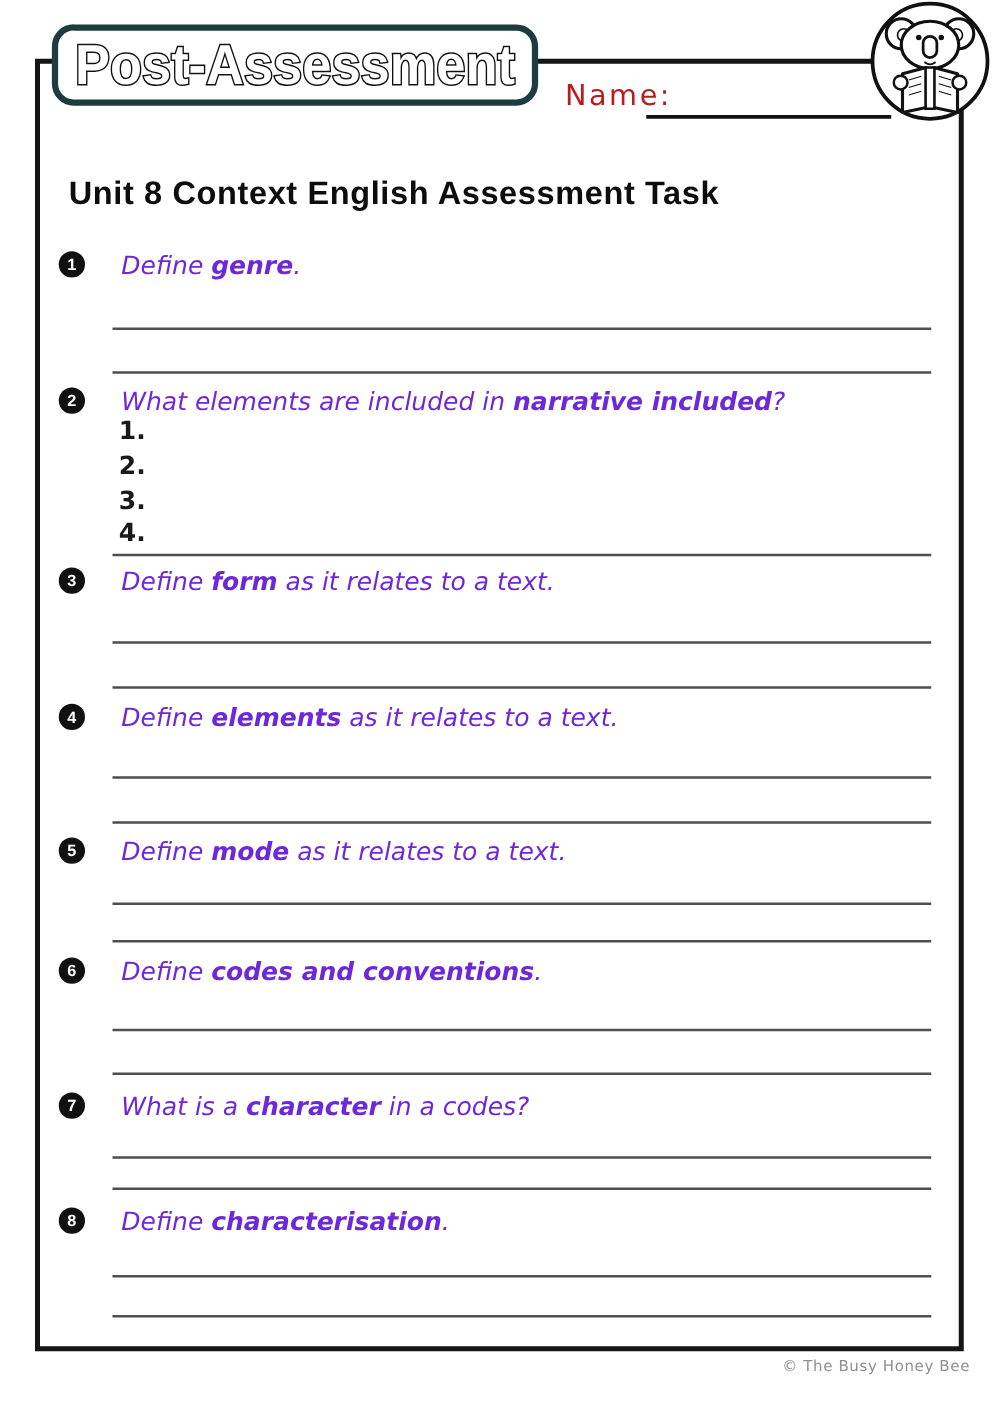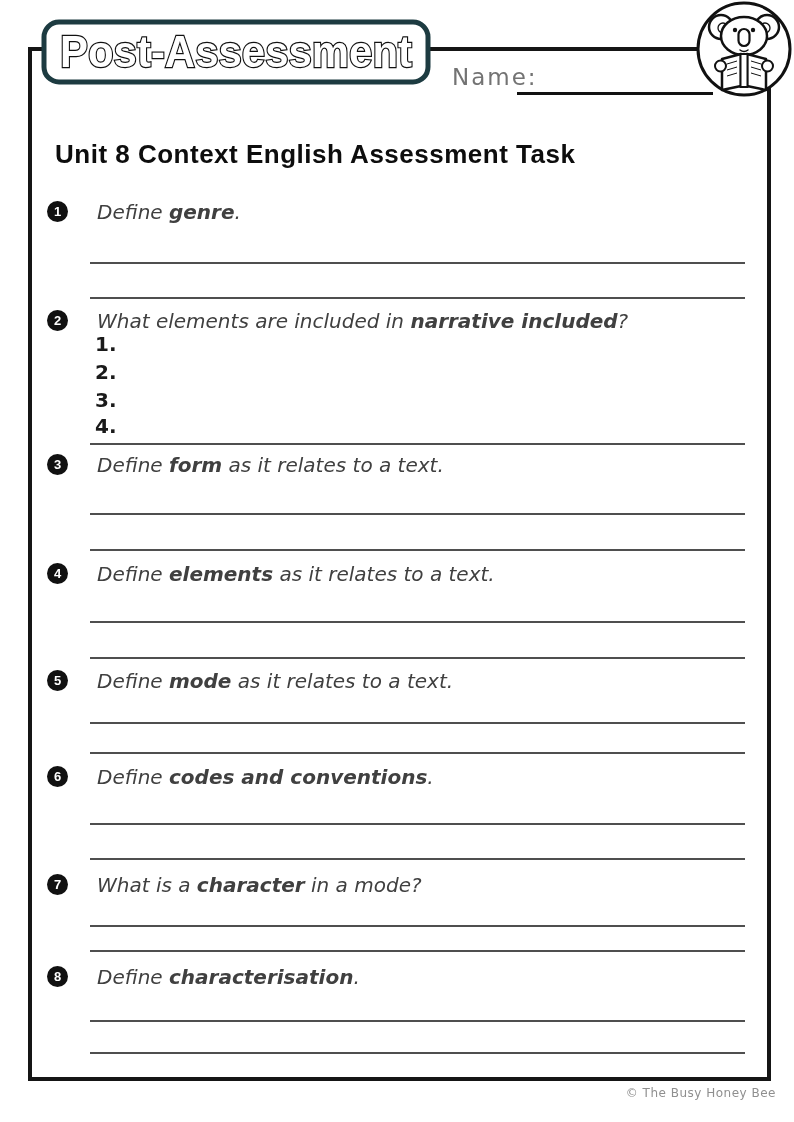--- a/index.html
+++ b/index.html
@@ -25,21 +25,21 @@
   }
   .badge { position: absolute; left: 40px; top: 18px; }
   .koala { position: absolute; left: 694px; top: 0px; }
   .name-label {
     position: absolute;
     left: 452px;
     top: 64px;
     font-family: "DejaVu Sans", sans-serif;
     font-size: 23px;
     letter-spacing: 2px;
-    color: #737373;
+    color: #b91c1c;
   }
   .name-line {
     position: absolute;
     left: 517px;
     top: 92px;
     width: 196px;
     border-top: 3px solid #111;
   }
   .doc-title {
     position: absolute;
@@ -70,21 +70,21 @@
     align-items: center;
     justify-content: center;
     flex: 0 0 auto;
   }
   .qtext {
     margin-left: 29px;
     font-family: "DejaVu Sans", sans-serif;
     font-style: italic;
     font-size: 20px;
     line-height: 26px;
-    color: #404040;
+    color: #6d28d9;
     white-space: nowrap;
   }
   .qtext .term { font-weight: bold; }
   .list-item {
     position: absolute;
     left: 95px;
     font-family: "DejaVu Sans", sans-serif;
     font-size: 20px;
     font-weight: bold;
     color: #1a1a1a;
@@ -186,21 +186,21 @@
 
   <div class="q" style="top:764px">
     <span class="qnum">6</span>
     <span class="qtext"><span>Define </span><span class="term">codes and conventions</span><span>.</span></span>
   </div>
   <div class="ans-line" style="top:823px"></div>
   <div class="ans-line" style="top:858px"></div>
 
   <div class="q" style="top:872px">
     <span class="qnum">7</span>
-    <span class="qtext"><span>What is a </span><span class="term">character</span><span> in a mode?</span></span>
+    <span class="qtext"><span>What is a </span><span class="term">character</span><span> in a codes?</span></span>
   </div>
   <div class="ans-line" style="top:925px"></div>
   <div class="ans-line" style="top:950px"></div>
 
   <div class="q" style="top:964px">
     <span class="qnum">8</span>
     <span class="qtext"><span>Define </span><span class="term">characterisation</span><span>.</span></span>
   </div>
   <div class="ans-line" style="top:1020px"></div>
   <div class="ans-line" style="top:1052px"></div>

